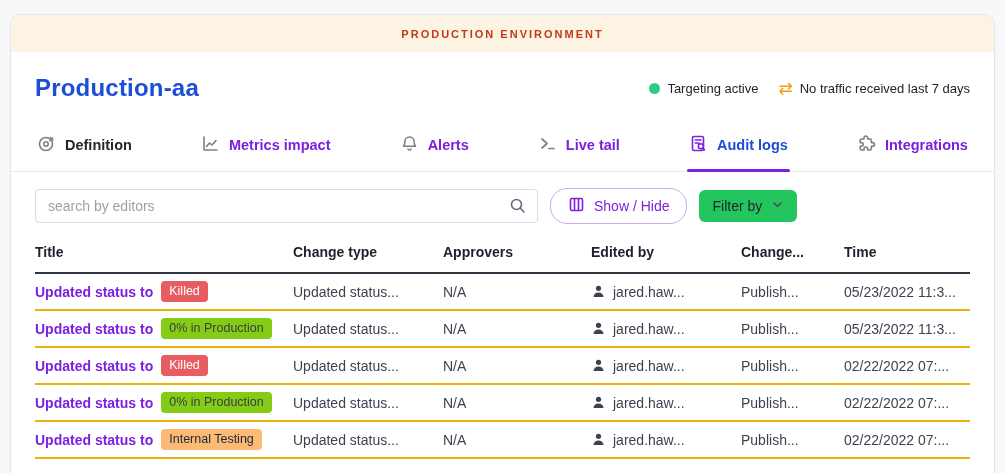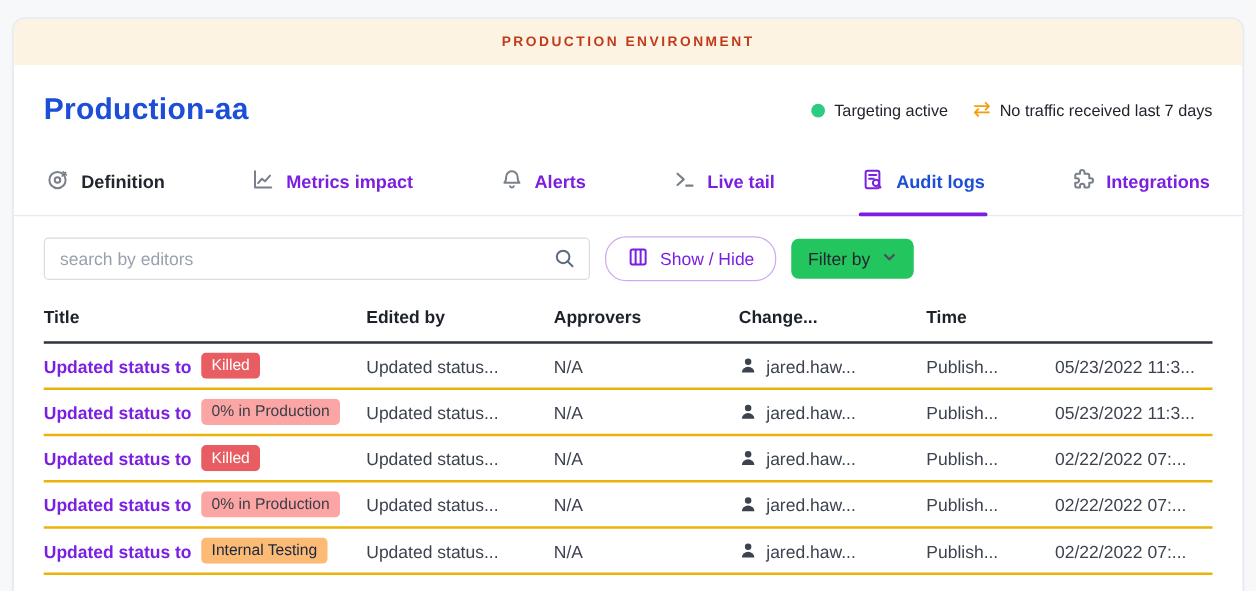--- a/index.html
+++ b/index.html
@@ -56,21 +56,21 @@
   .tab.dark-label { color: #23262e; }
   .tab.active { color: #1d4ed8; }
   .tab.active::after {
     content: ""; position: absolute; left: 0; right: 0; bottom: -1px;
     height: 3px; background: #7b1fe0; border-radius: 2px;
   }
   .tab svg { flex: 0 0 auto; }
   .icon-gray { stroke: #79808c; }
   
   .toolbar { display: flex; align-items: center; margin: 16px 24px 12px 24px; }
-  .search-wrap { position: relative; width: 437px; }
+  .search-wrap { position: relative; width: 503px; }
   .search-wrap input {
     width: 100%; height: 34px;
     border: 1px solid #d8dce3; border-radius: 4px;
     padding: 0 38px 0 12px; font-size: 14px;
     font-family: "Liberation Sans", sans-serif;
     color: #1f2430; outline: none; background: #fff;
   }
   .search-wrap input::placeholder { color: #9aa1ad; }
   .search-icon { position: absolute; right: 11px; top: 8px; }
   .showhide-btn {
@@ -106,21 +106,21 @@
     border-bottom: 2px solid #eab308;
     font-size: 14px; color: #3c434f;
   }
   .cell-title { display: flex; align-items: center; gap: 8px; overflow: hidden; }
   .title-link { color: #7b1fe0; font-weight: 700; font-size: 14px; white-space: nowrap; cursor: pointer; }
   .badge {
     font-size: 12.5px; padding: 3px 8px 4px; border-radius: 4px;
     white-space: nowrap; line-height: 1.15;
   }
   .badge-killed { background: #e85d61; color: #ffffff; }
-  .badge-gray   { background: #fca5a5; color: #3a3f47; }
+  .badge-gray   { background: #84cc16; color: #3a3f47; }
   .badge-blue   { background: #fdba74; color: #18283e; }
   .cell-edited { display: flex; align-items: center; gap: 7px; }
   .person-icon svg { display: block; }
 </style>
 </head>
 <body>
 
 <div class="card">
 
   <div class="env-banner">
@@ -225,22 +225,23 @@
         <svg width="13" height="13" viewBox="0 0 13 13" fill="none" stroke="#4a515c" stroke-width="1.7" stroke-linecap="round" stroke-linejoin="round">
           <path d="M3 5 L6.5 8.5 L10 5"></path>
         </svg>
       </span>
     </button>
   </div>
 
   <div class="table">
     <div class="thead">
       <div>Title</div>
+      <div>Change type</div>
+      <div>Approvers</div>
       <div>Edited by</div>
-      <div>Approvers</div>
       <div>Change...</div>
       <div>Time</div>
     </div>
 
     <div class="trow">
       <div class="cell-title">
         <span class="title-link">Updated status to</span>
         <span class="badge badge-killed">Killed</span>
       </div>
       <div>Updated status...</div>

